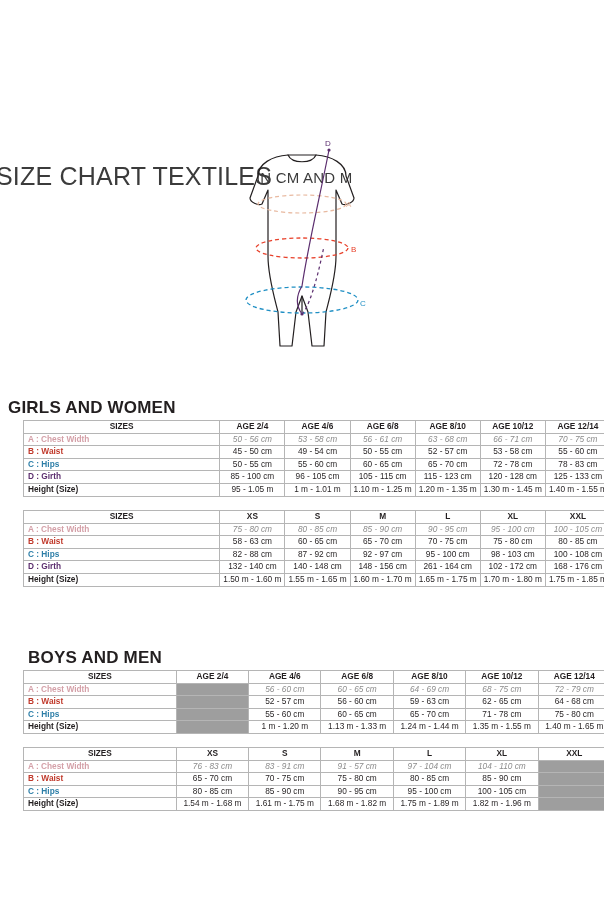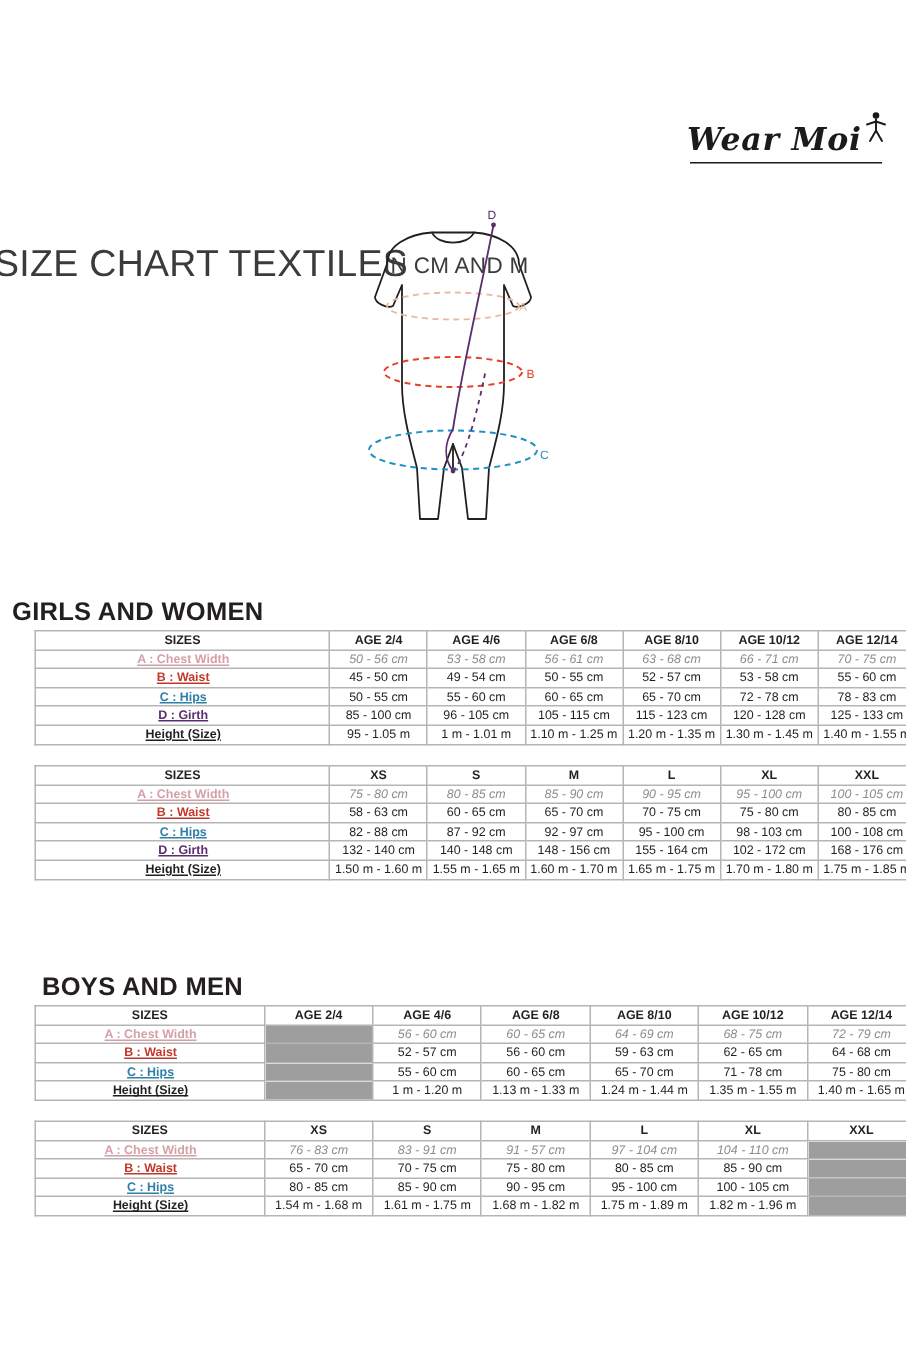--- a/index.html
+++ b/index.html
@@ -122,24 +122,23 @@
     font-weight: 400;
     line-height: 11.6px;
     white-space: nowrap;
     overflow: hidden;
   }
   table.size-table th {
     font-weight: 700;
     font-size: 8.3px;
   }
   table.size-table td.rowhead {
-    text-align: center;
+    text-align: left;
     font-weight: 700;
     padding-left: 4px;
-    text-decoration: underline;
   }
   td.rowhead.chest { color: #d4a0a8; font-weight: 400; }
   td.rowhead.waist { color: #c0392b; }
   td.rowhead.hips  { color: #2e7fa8; }
   td.rowhead.girth { color: #5b2d6e; }
   td.rowhead.height{ color: #231f20; }
   td.muted { color: #8c8c8c; font-style: italic; }
   td.filled { background: #9e9e9e; border-color: #9e9e9e; }
 
   
@@ -151,28 +150,20 @@
 </head>
 <body>
 
 <div class="page">
 
   <div class="header">
     <div class="title-main">SIZE CHART TEXTILES</div>
     <div class="title-sub">IN CM AND M</div>
   </div>
 
-  <div class="logo">
-    <div class="logo-text">Wear Moi</div>
-    <div class="logo-underline"></div>
-    <svg class="logo-mark" viewBox="0 0 16 22">
-      <circle cx="8" cy="3" r="2.2" fill="#1b1b1b"></circle>
-      <path d="M8 5.5 L8 13 M8 7 L2 9 M8 7 L14 9 M8 13 L4 20 M8 13 L12 20" stroke="#1b1b1b" stroke-width="1.3" fill="none" stroke-linecap="round"></path>
-    </svg>
-  </div>
 
   <svg class="illustration" viewBox="0 0 212 240">
 
     <g fill="none" stroke="#231f20" stroke-width="1.2" stroke-linejoin="round" stroke-linecap="round">
 
       <path d="M62 40 C62 28, 76 20, 92 19 L120 19 C136 20, 150 28, 150 40
                L158 62 C158 66, 150 70, 146 68 L140 54
                L140 120 C140 140, 134 160, 130 176
                L128 210 L116 210 L112 176
                L106 160 L100 176 L96 210 L84 210 L82 176
@@ -317,21 +308,21 @@
           <td>92 - 97 cm</td>
           <td>95 - 100 cm</td>
           <td>98 - 103 cm</td>
           <td>100 - 108 cm</td>
         </tr>
         <tr>
           <td class="rowhead girth">D : Girth</td>
           <td>132 - 140 cm</td>
           <td>140 - 148 cm</td>
           <td>148 - 156 cm</td>
-          <td>155 - 164 cm</td>
+          <td>261 - 164 cm</td>
           <td>102 - 172 cm</td>
           <td>168 - 176 cm</td>
         </tr>
         <tr>
           <td class="rowhead height">Height (Size)</td>
           <td>1.50 m - 1.60 m</td>
           <td>1.55 m - 1.65 m</td>
           <td>1.60 m - 1.70 m</td>
           <td>1.65 m - 1.75 m</td>
           <td>1.70 m - 1.80 m</td>

